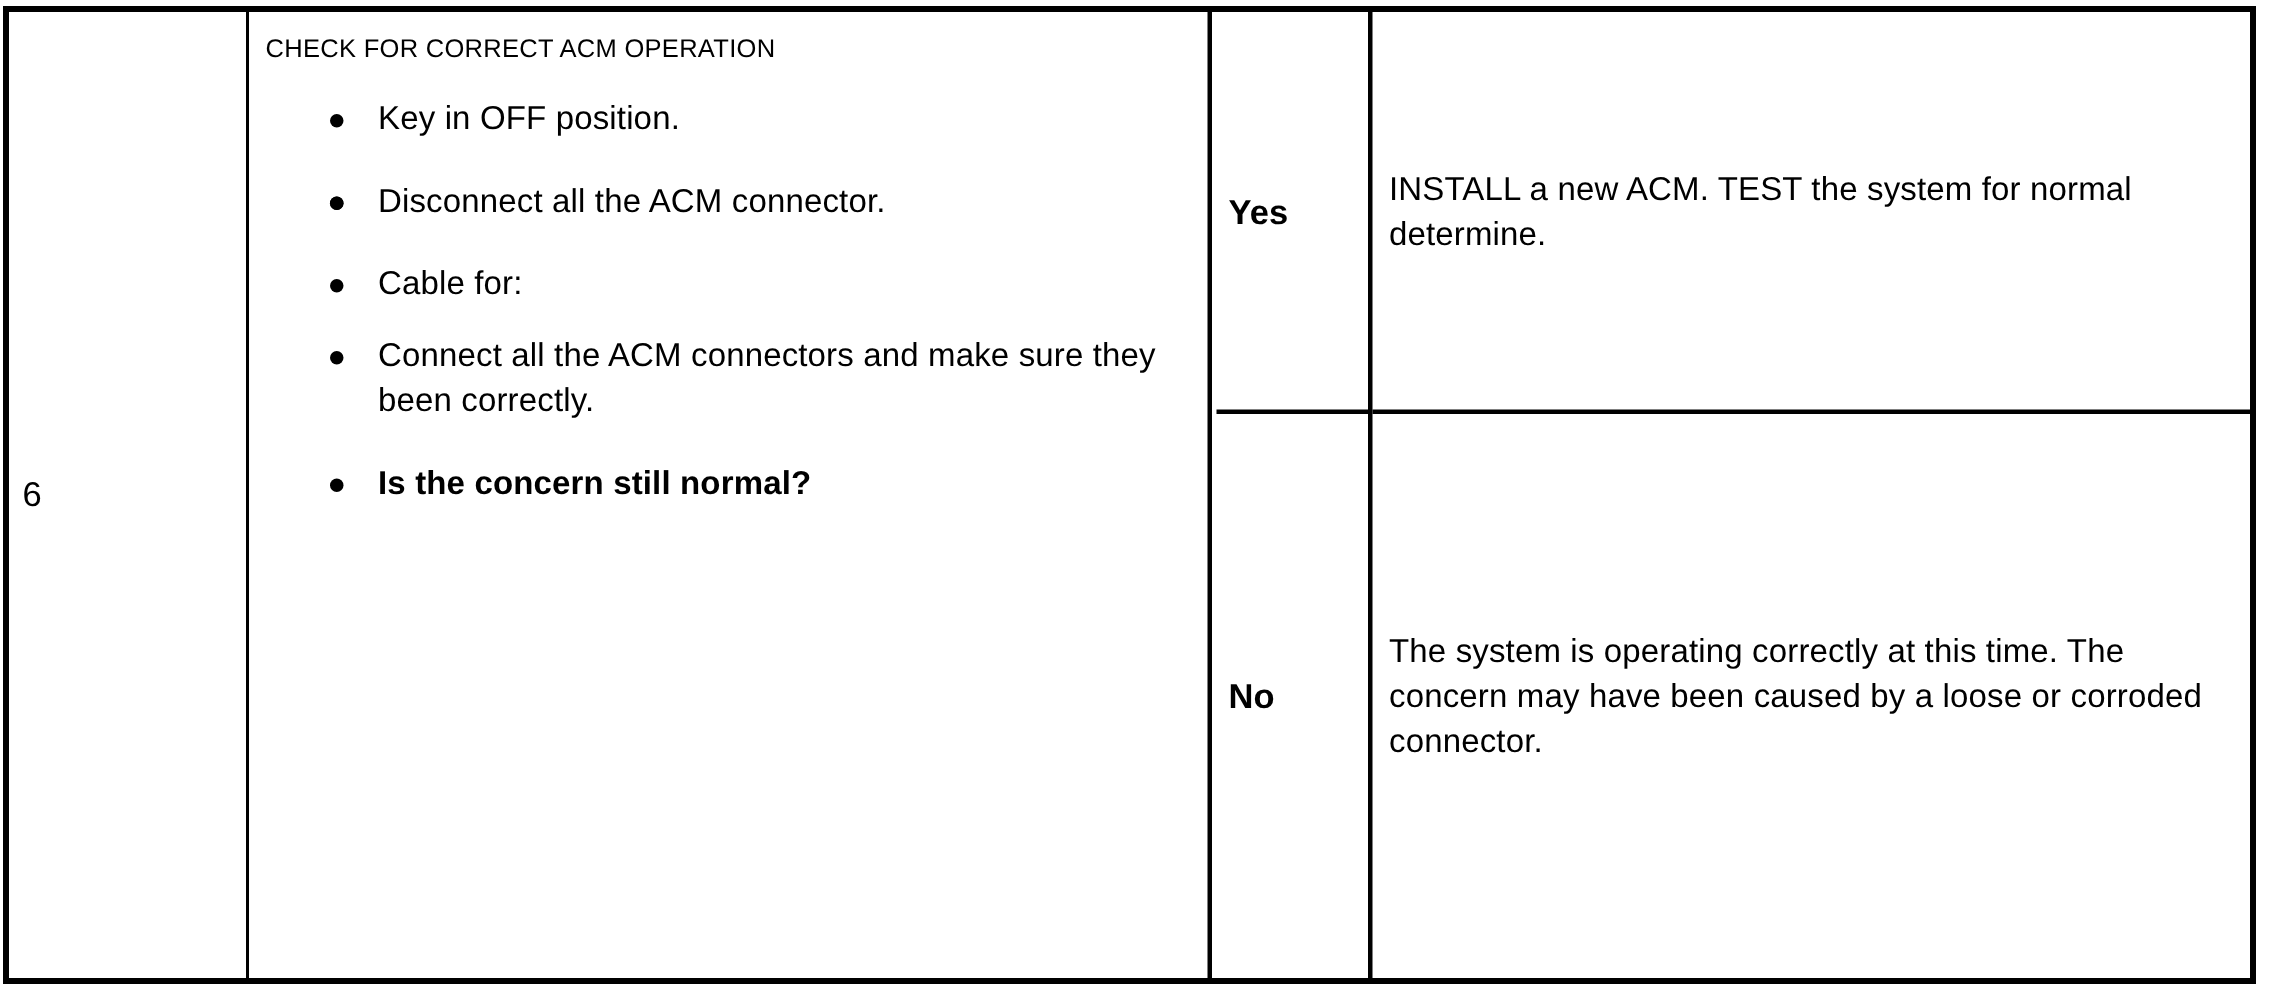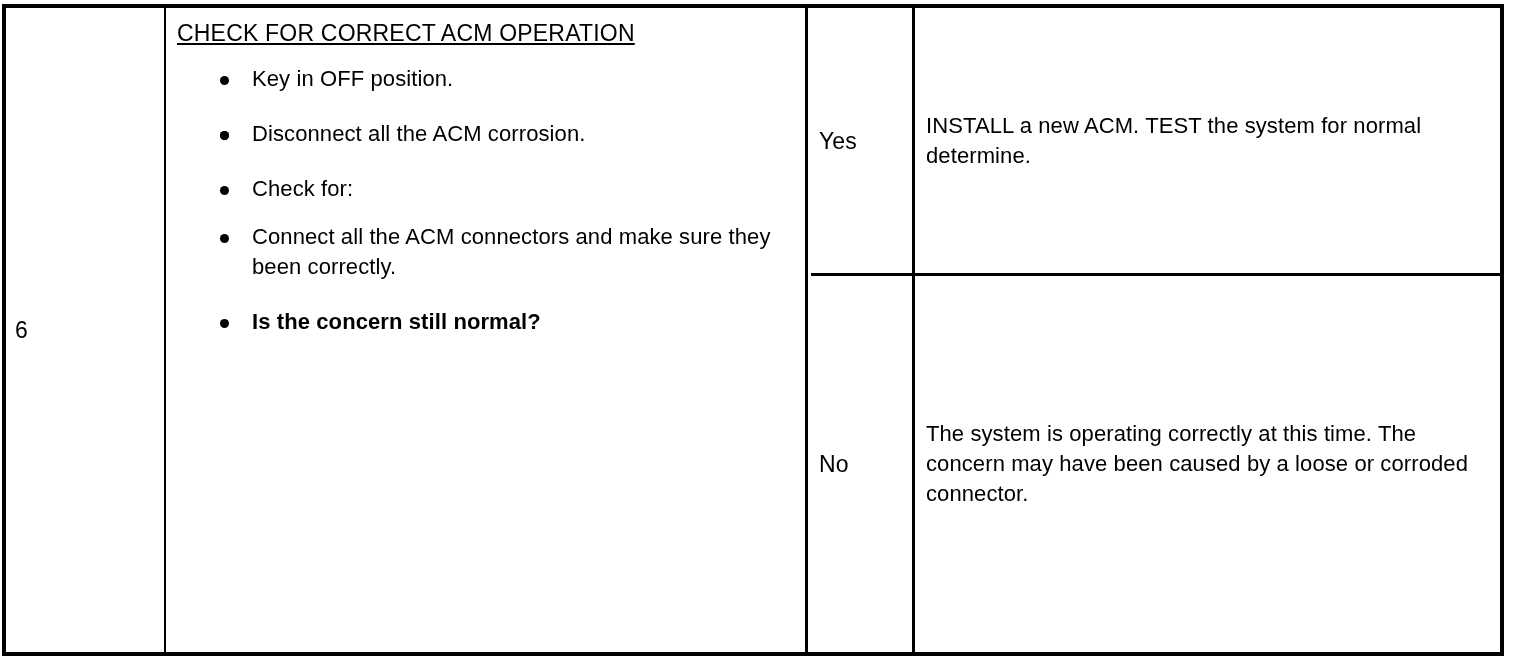--- a/index.html
+++ b/index.html
@@ -74,26 +74,25 @@
     overflow: hidden;
   }
   .action-inner {
     position: absolute;
     left: 0;
     top: 0;
     width: 640px;
     padding: 12px 0 0 0;
   }
   .action-title {
-    font-size: 23px;
+    font-size: 17px;
     line-height: 26px;
     margin: 0 0 18px 9px;
     letter-spacing: 0.2px;
     white-space: nowrap;
-    text-decoration: underline;
   }
 
   ul.bullets,
   ul.subbullets {
     list-style: none;
     margin: 0;
     padding: 0;
   }
   ul.bullets > li {
     position: relative;
@@ -151,20 +150,21 @@
 
   
   .col-result {
     position: absolute;
     left: 805px;
     top: 0;
     width: 104px;
     height: 100%;
     box-sizing: border-box;
     border-right: 3px solid #000000;
+    font-weight: bold;
   }
 
   
   .col-outcome {
     position: absolute;
     left: 909px;
     top: 0;
     right: 0;
     height: 100%;
     box-sizing: border-box;
@@ -231,26 +231,26 @@
               <span class="dot"></span>
               <span>Key in OFF position.</span>
             </li>
 
             <li>
               <span class="dot"></span>
             </li>
 
             <li>
               <span class="dot"></span>
-              <span>Disconnect all the ACM corrosion.</span>
+              <span>Disconnect all the ACM connector.</span>
             </li>
 
             <li class="has-sub">
               <span class="dot"></span>
-              <span>Check for:</span>
+              <span>Cable for:</span>
 
             </li>
 
             <li>
               <span class="dot"></span>
               <span>Connect all the ACM connectors and make sure they been correctly.</span>
             </li>
 
 
             <li class="bold-item">

